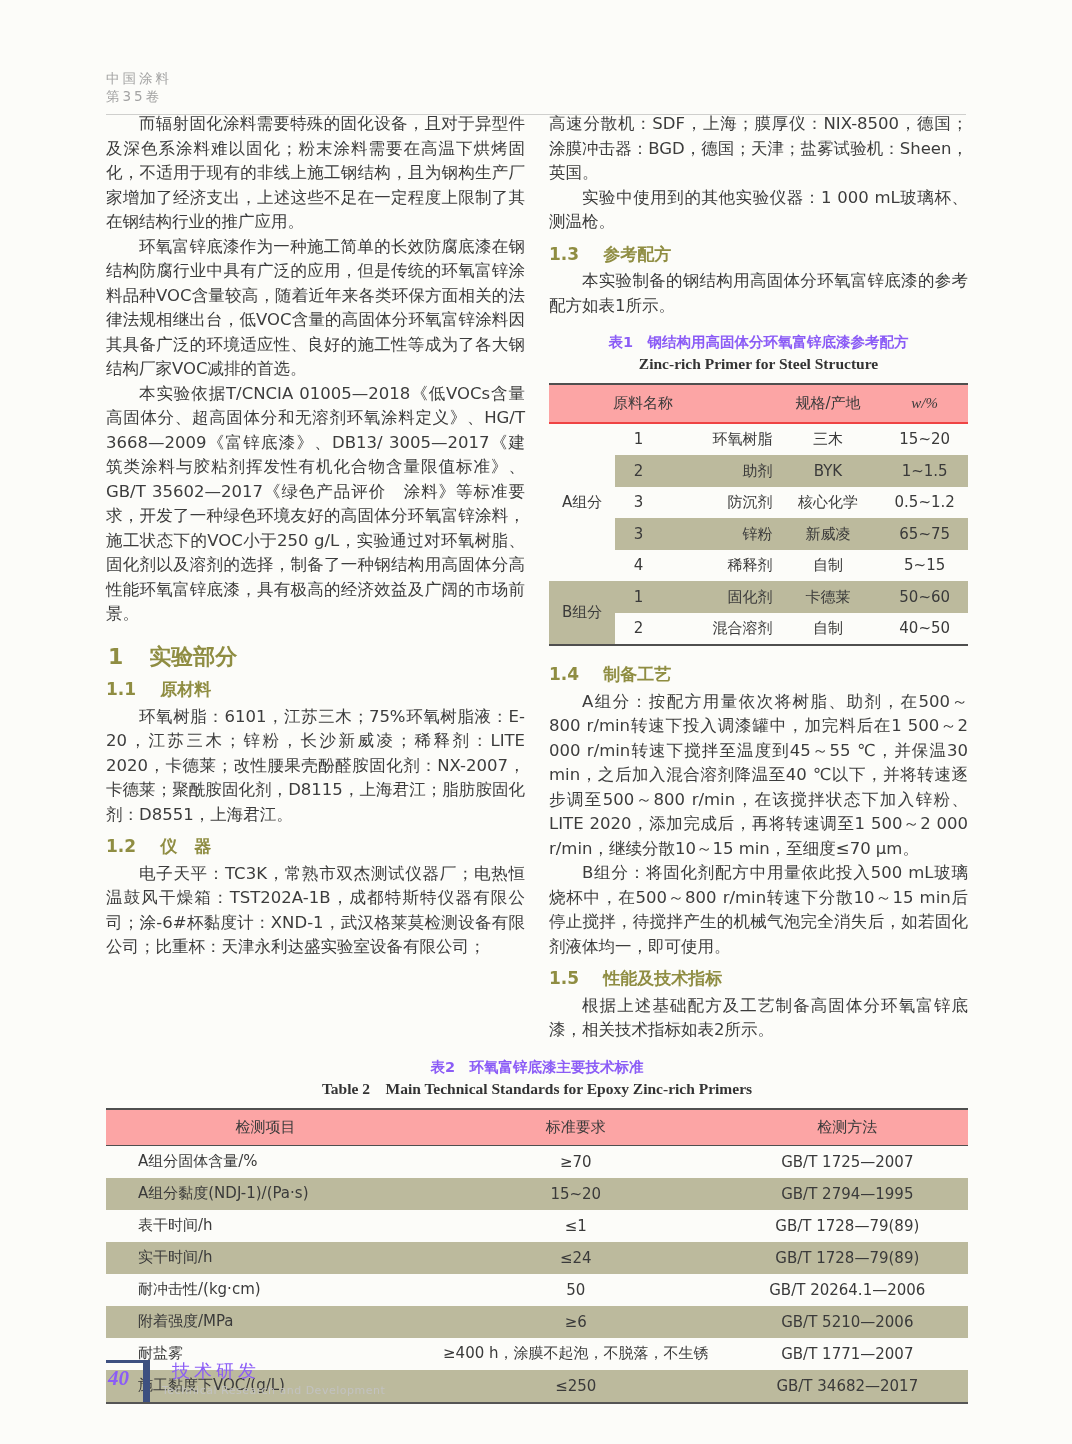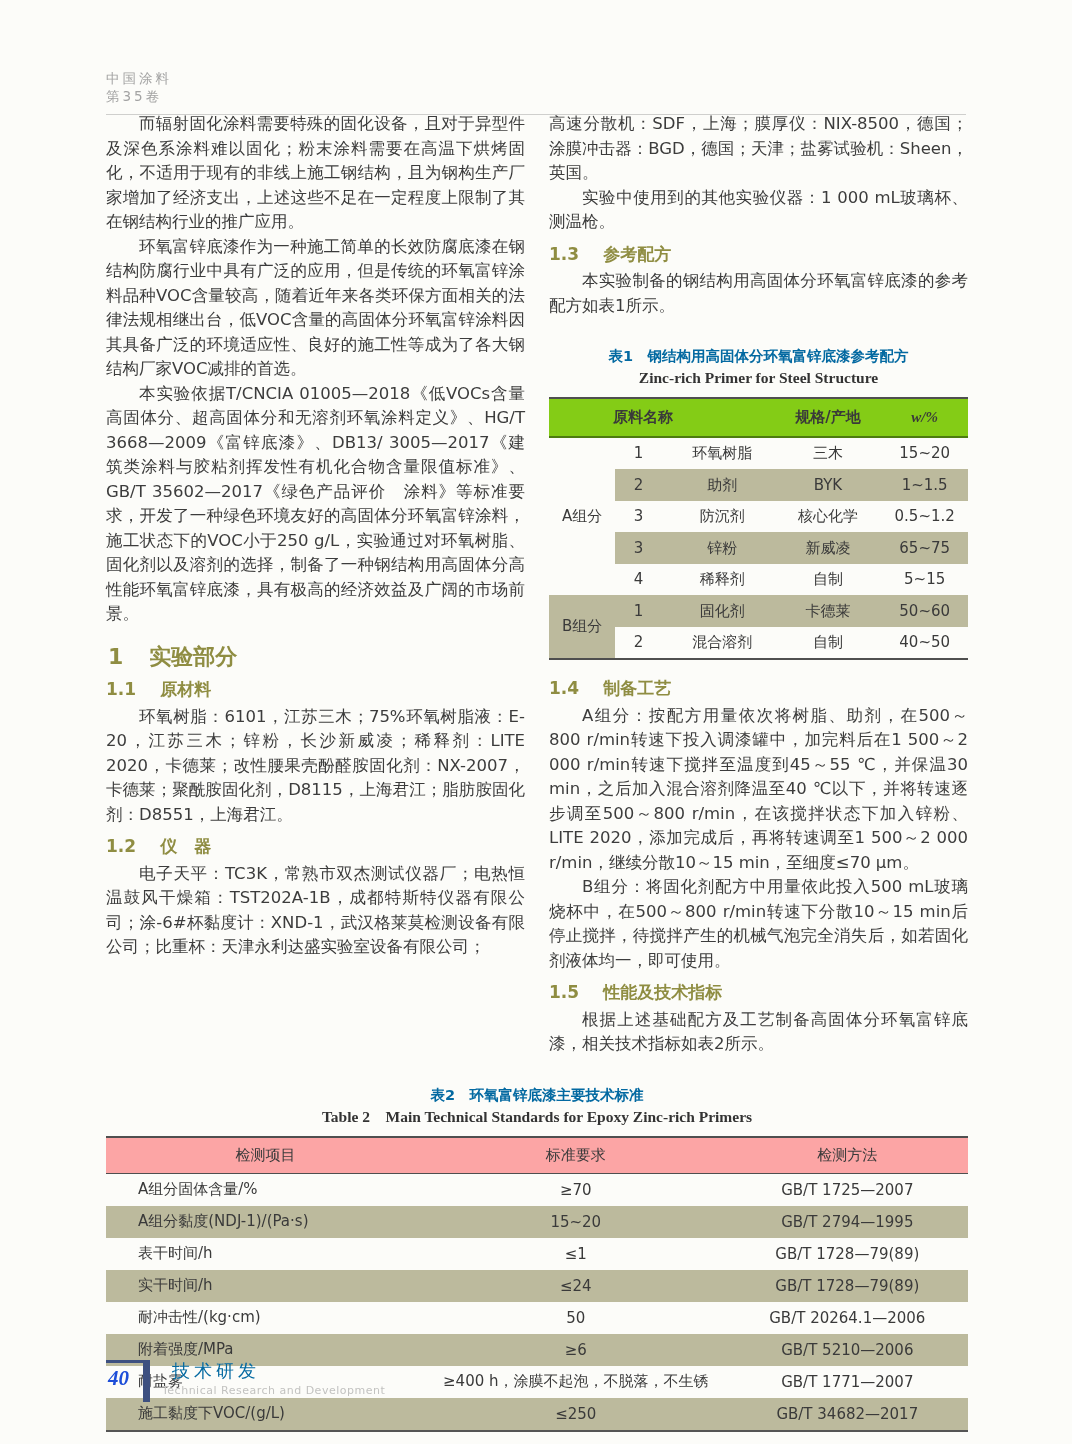--- a/index.html
+++ b/index.html
@@ -16,40 +16,40 @@
     padding-bottom:8px;border-bottom:1px solid #cfcfcd;flex-direction:column;
   }
   .content{position:absolute;top:112px;left:106px;width:862px;}
   .columns{display:flex;gap:24px;}
   .col{width:419px;font-size:16.5px;line-height:24.5px;text-align:justify;}
   p.body{margin:0;text-indent:2em;}
   h1.sec{color:#8f8d42;font-size:22px;font-weight:700;margin:18px 0 8px 2px;}
   h1.sec .num{margin-right:26px;}
   h2.sub{color:#8f8d42;font-size:17px;font-weight:700;margin:7px 0 3px 0;}
   h2.sub .num{margin-right:24px;}
-  .cap-zh{text-align:center;font-size:14.5px;font-weight:700;color:#0369a1;line-height:21px;margin-top:28px;}
+  .cap-zh{text-align:center;font-size:14.5px;font-weight:700;color:#8b5cf6;line-height:21px;margin-top:14px;}
   .cap-en{text-align:center;font-family:"Liberation Serif","DejaVu Serif",serif;font-weight:700;font-size:15.5px;color:#333;line-height:21px;}
   table.t1{width:100%;border-collapse:collapse;margin-top:9px;font-size:15px;color:#3a3a3a;}
-  table.t1 th{background:#84cc16;font-weight:700;padding:6px 2px;border-top:2px solid #4f4f4f;border-bottom:2px solid #4d7c0f;text-align:center;}
+  table.t1 th{background:#fca5a5;font-weight:400;padding:6px 2px;border-top:2px solid #4f4f4f;border-bottom:2px solid #ef4444;text-align:center;}
   table.t1 th.th-name{text-align:left;padding-left:64px;}
   table.t1 th.w-head{font-style:italic;font-family:"Liberation Serif","DejaVu Serif",serif;}
   table.t1{border-bottom:2.5px solid #4f4f4f;}
   table.t1 td{padding:3.5px 2px;text-align:center;}
-  table.t1 td.name-col{text-align:center;padding-left:10px;}
+  table.t1 td.name-col{text-align:right;padding-left:10px;}
   .shade{background:#bcba9d;}
   .t2-section{margin-top:14px;}
   table.t2{width:100%;border-collapse:collapse;font-size:15px;margin-top:9px;border-bottom:2px solid #555;color:#3a3a3a;}
   table.t2 th{background:#fca5a5;font-weight:400;padding:8px 1px;border-top:2px solid #4f4f4f;border-bottom:1.5px solid #4f4f4f;text-align:center;}
   table.t2 td{padding:6.5px 4px;text-align:center;}
   table.t2 td.item{text-align:left;padding-left:32px;}
   .footer{position:absolute;left:106px;bottom:42px;display:flex;align-items:flex-start;}
   .footer-num-wrap{border-top:3px solid #3d5080;padding:3px 14px 0 2px;}
-  .footer-num{font-family:"Liberation Serif","DejaVu Serif",serif;font-style:italic;font-weight:700;font-size:21px;color:#1d4ed8;}
+  .footer-num{font-family:"Liberation Serif","DejaVu Serif",serif;font-style:italic;font-weight:700;font-size:21px;color:#8b5cf6;}
   .footer-bar{width:7px;height:42px;background:#3d5080;margin-right:12px;}
-  .footer-zh{font-size:18px;color:#0369a1;letter-spacing:4px;line-height:22px;padding-left:10px;}
+  .footer-zh{font-size:18px;color:#8b5cf6;letter-spacing:4px;line-height:22px;padding-left:10px;}
   .footer-en{font-size:11px;color:#c2c2c0;letter-spacing:0.5px;margin-top:2px;}
 </style>
 </head>
 <body>
 
 <div class="page">
 
   <div class="page-header">
     <span>中国涂料</span>
     <span>第35卷</span>

